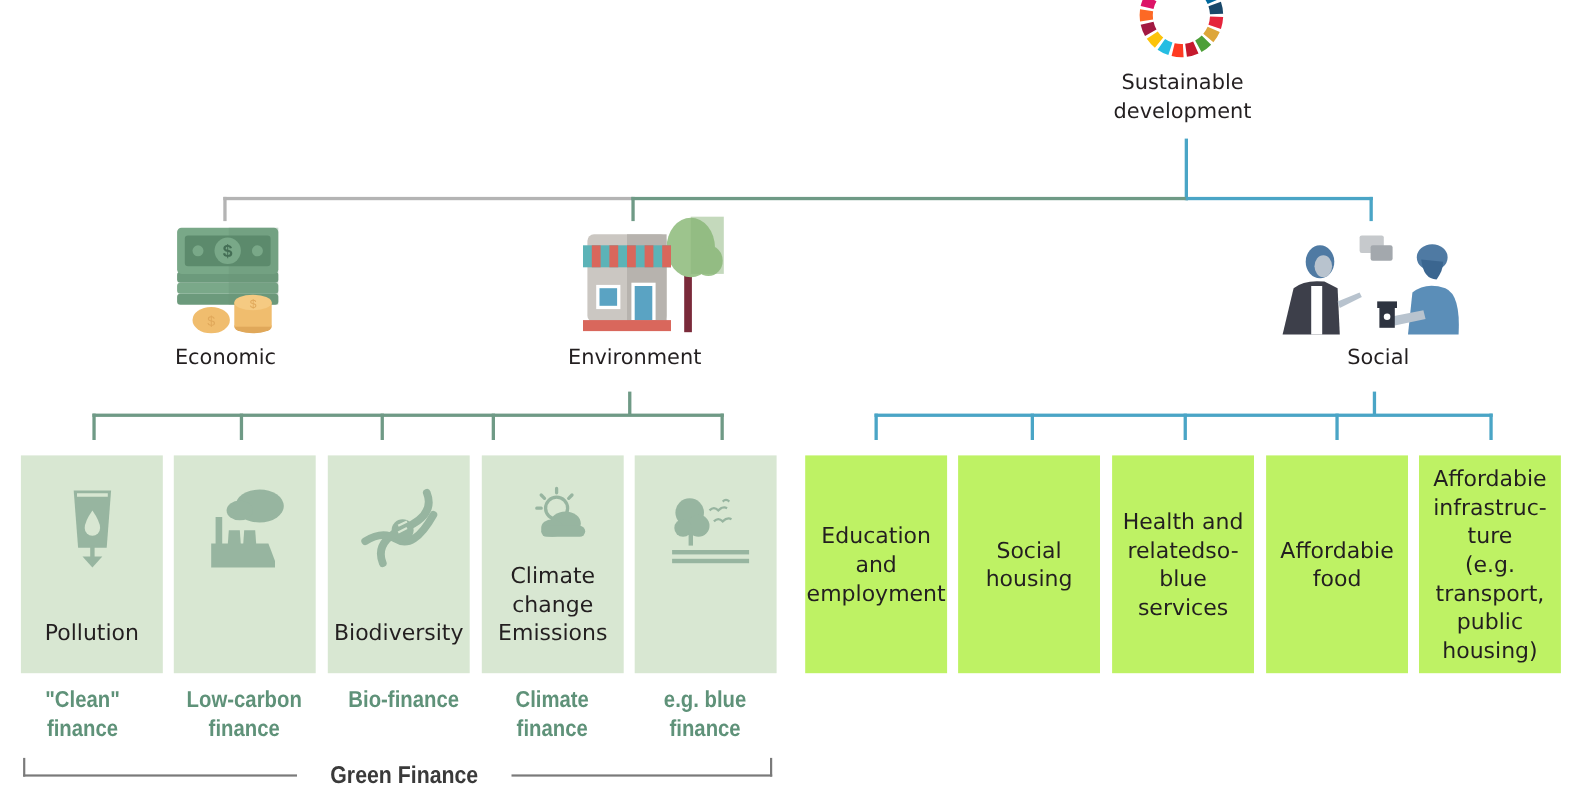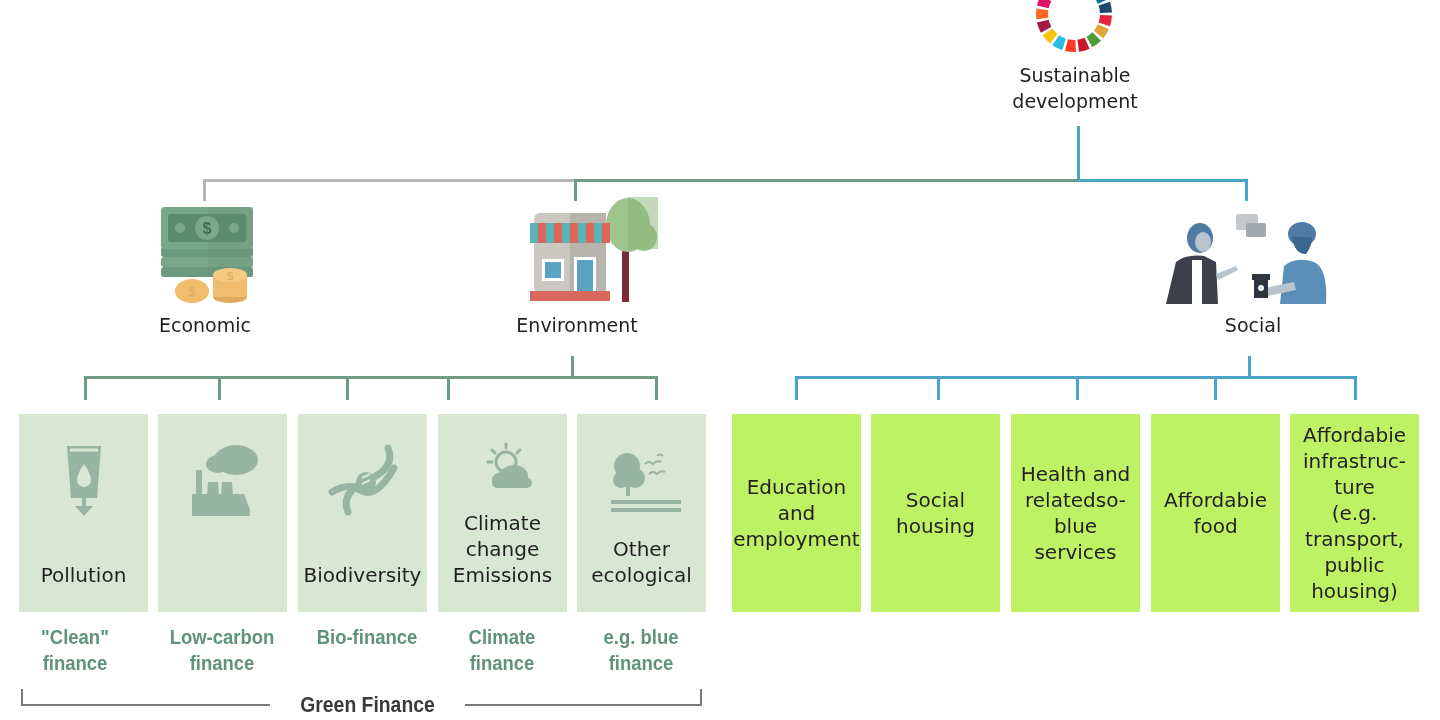--- a/index.html
+++ b/index.html
@@ -181,24 +181,20 @@
 <div class="box env" style="left:577px;">
   <svg class="ico" viewBox="0 0 90 90">
     <ellipse cx="30" cy="28" rx="13" ry="13" fill="#97b5a0"></ellipse>
     <ellipse cx="38" cy="40" rx="10" ry="10" fill="#97b5a0"></ellipse>
     <ellipse cx="24" cy="42" rx="8" ry="8" fill="#97b5a0"></ellipse>
     <rect x="29" y="44" width="4" height="14" fill="#97b5a0"></rect>
     <path d="M48 26 Q52 22 56 26 Q60 22 64 24 M52 36 Q56 32 60 36 Q64 32 68 34 M60 18 Q63 15 66 18" stroke="#97b5a0" stroke-width="2" fill="none"></path>
     <rect x="14" y="62" width="70" height="4" fill="#97b5a0"></rect>
     <rect x="14" y="70" width="70" height="4" fill="#97b5a0"></rect>
   </svg>
-  <div class="txt">
-      <div>Other</div>
-      <div>ecological</div>
-    </div>
 </div>
 
 <div class="box soc" style="left:732px;">
   <div class="txt">
       <div>Education</div>
       <div>and</div>
       <div>employment</div>
     </div>
 </div>
 <div class="box soc" style="left:871px;">

